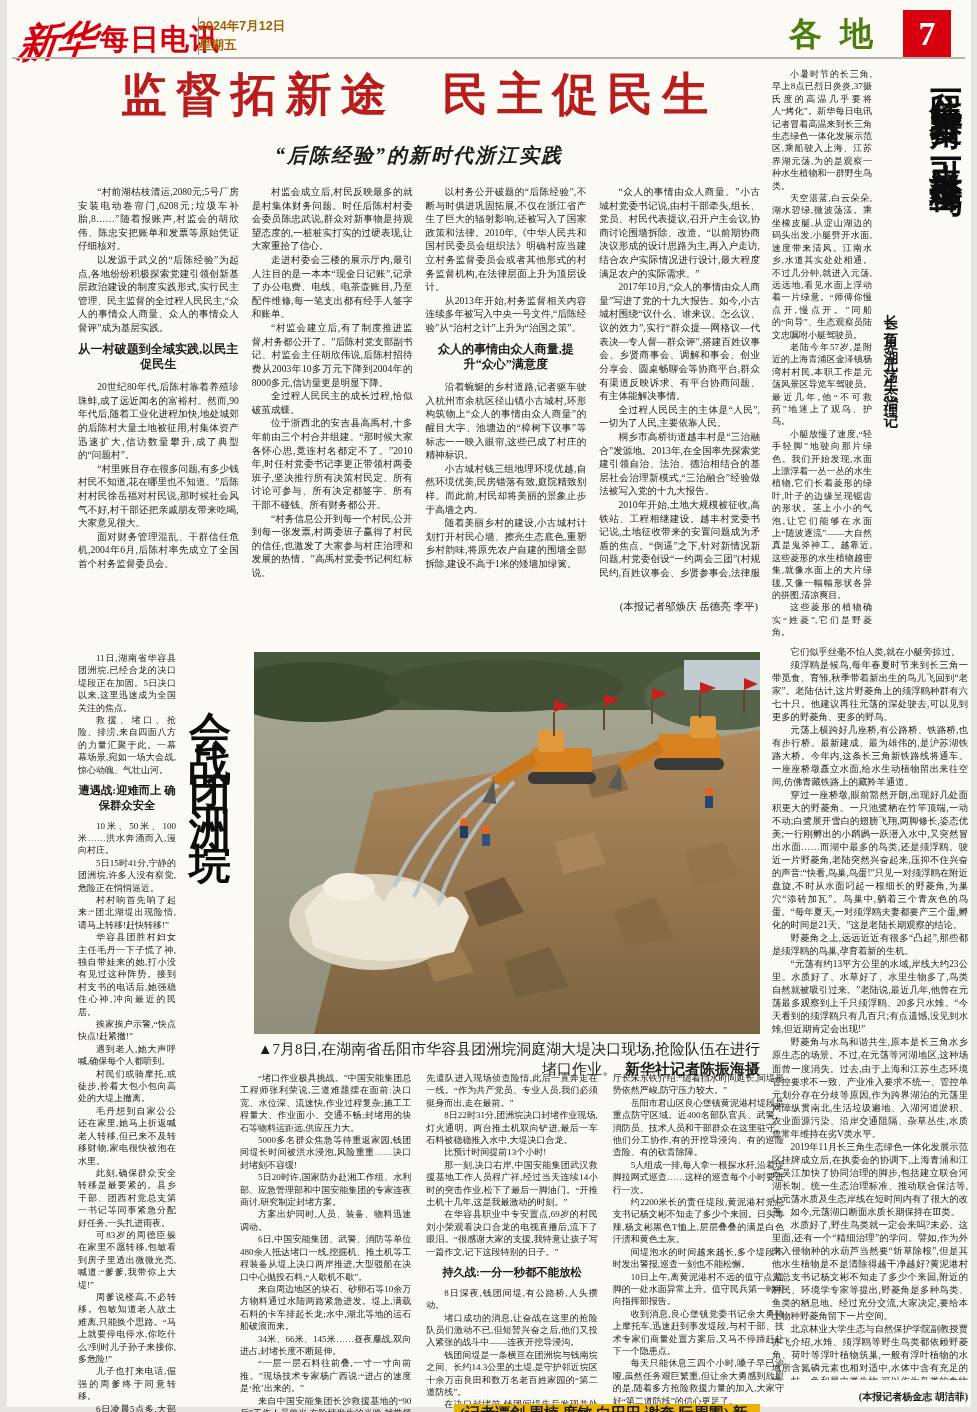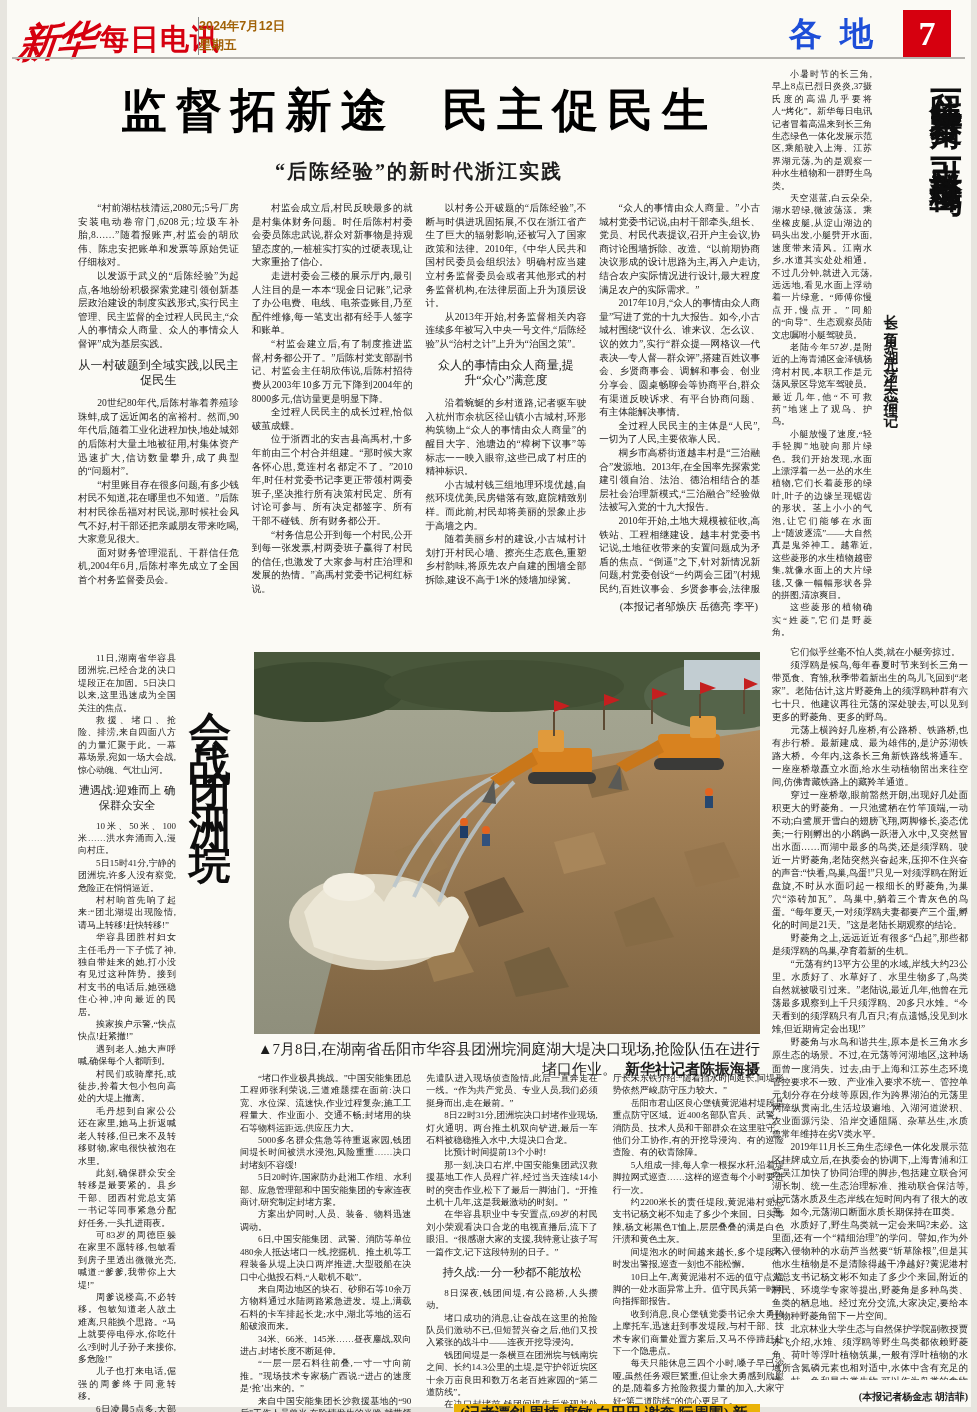--- a/index.html
+++ b/index.html
@@ -12,33 +12,33 @@
 
   
   .masthead{position:absolute;left:12px;top:8px;width:953px;height:50px;}
   .mast-rule{position:absolute;left:12px;top:57px;width:953px;height:2px;background:#b5b3ae;}
   .brand{position:absolute;left:6px;top:6px;white-space:nowrap;color:#d6000f;}
   .brand .script{display:inline-block;font-weight:900;font-style:italic;font-size:40px;
       transform:skewX(-10deg) rotate(-4deg);letter-spacing:-2px;margin-right:6px;}
   .brand .rest{display:inline-block;font-weight:900;font-size:29px;letter-spacing:1px;vertical-align:6px;}
   .dateblock{position:absolute;left:186px;top:9px;border-left:1px solid #8a8a8a;padding-left:0;
       font-family:"Liberation Sans",sans-serif;font-weight:700;font-size:12.5px;line-height:1.5;color:#a16207;}
-  .section-name{position:absolute;right:74px;top:4px;font-size:33px;font-weight:900;letter-spacing:18px;color:#1d4ed8;}
+  .section-name{position:absolute;right:74px;top:4px;font-size:33px;font-weight:900;letter-spacing:18px;color:#4d7c0f;}
   .page-num{position:absolute;right:14px;top:2px;width:48px;height:48px;background:#d6000f;color:#fff;
       font-size:34px;font-weight:900;text-align:center;line-height:48px;}
 
   
   .flow-p{margin:0;text-indent:2em;text-align:justify;}
-  .flow-h{margin:7px 0 7px;text-indent:0;text-align:center;font-size:1.26em;line-height:1.3;font-weight:400;}
+  .flow-h{margin:7px 0 7px;text-indent:0;text-align:center;font-size:1.26em;line-height:1.3;font-weight:700;}
   .credit{font-weight:400;text-align:right;text-indent:0;}
 
   
   .lead{position:absolute;left:78px;top:64px;width:682px;height:550px;}
-  .lead h1{margin:16px;text-align:center;font-size:46px;font-weight:900;letter-spacing:9px;word-spacing:26px;color:#000000;}
-  .lead h2{margin:16px 0 16px;text-align:center;font-size:20px;font-weight:900;letter-spacing:2px;}
+  .lead h1{margin:0;text-align:center;font-size:46px;font-weight:900;letter-spacing:9px;word-spacing:26px;color:#b91c1c;}
+  .lead h2{margin:16px 0 16px;text-align:center;font-size:20px;font-weight:900;letter-spacing:2px;font-style:italic;}
   .lead .cols{margin-top:15px;height:400px;overflow:hidden;column-count:4;column-gap:13px;
       font-size:9.6px;line-height:1.42;}
   .lead-credit{position:absolute;right:2px;bottom:0;background:#fbfaf5;font-size:10.5px;padding-left:8px;}
 
   
   .flood{position:absolute;left:78px;top:652px;width:682px;height:790px;}
   .f-col1{position:absolute;left:0;top:0;width:98px;height:788px;overflow:hidden;
       font-size:9px;line-height:1.38;}
   .f-vhead{position:absolute;left:104px;top:26px;height:372px;writing-mode:vertical-rl;text-orientation:upright;
       font-size:42px;font-weight:900;letter-spacing:32px;color:#0d0d0d;}

